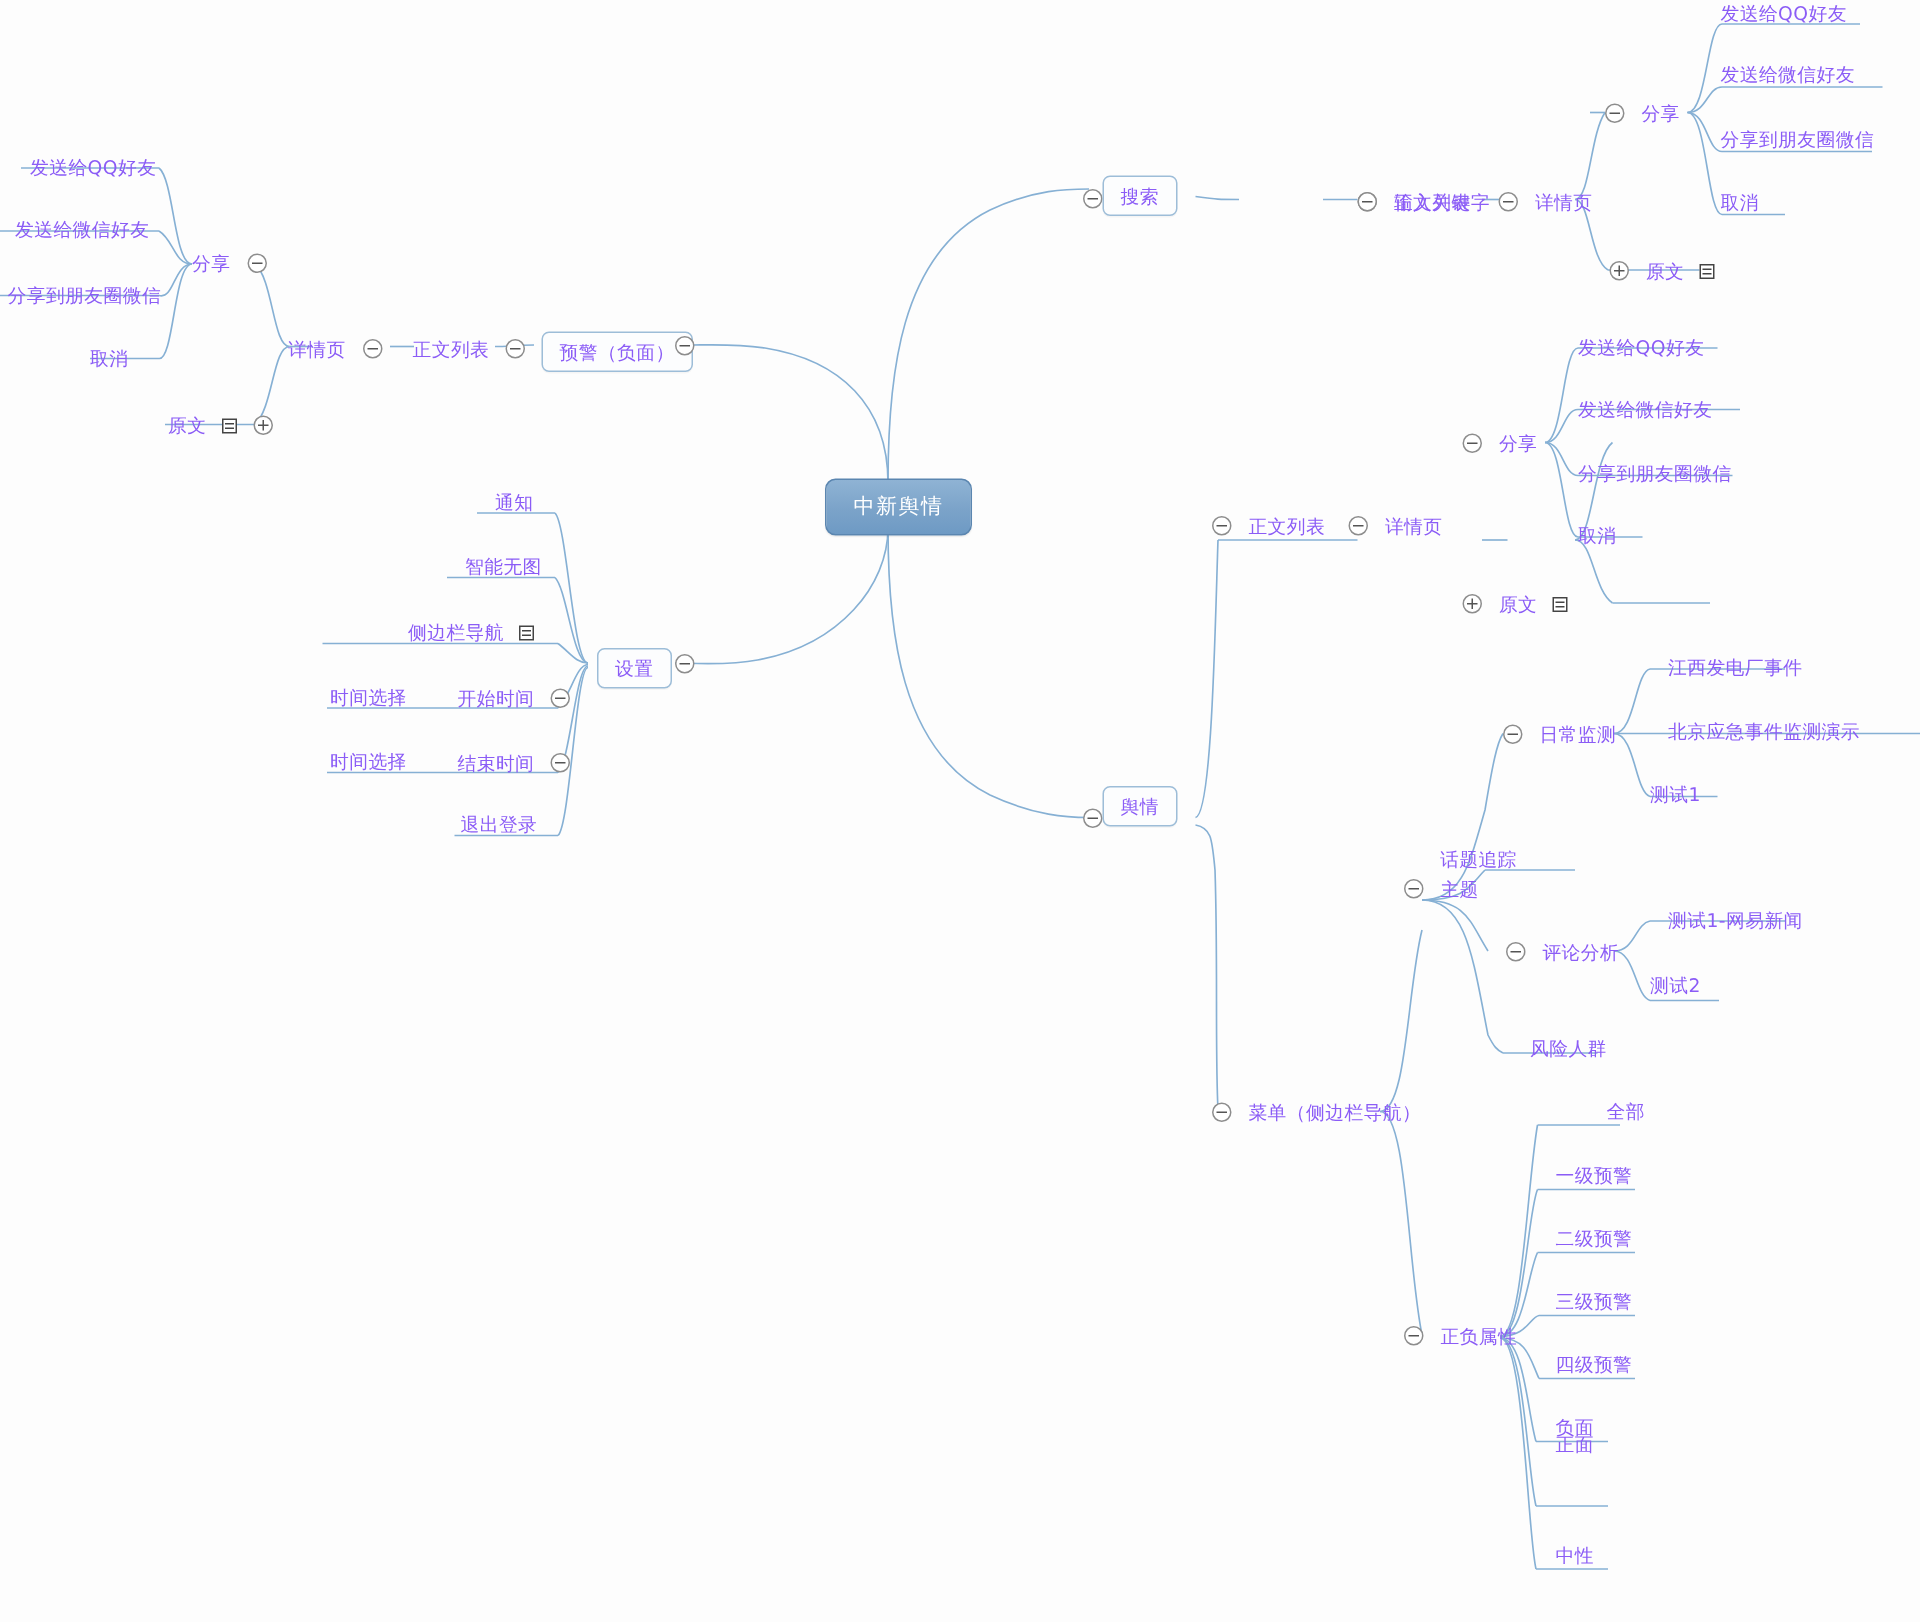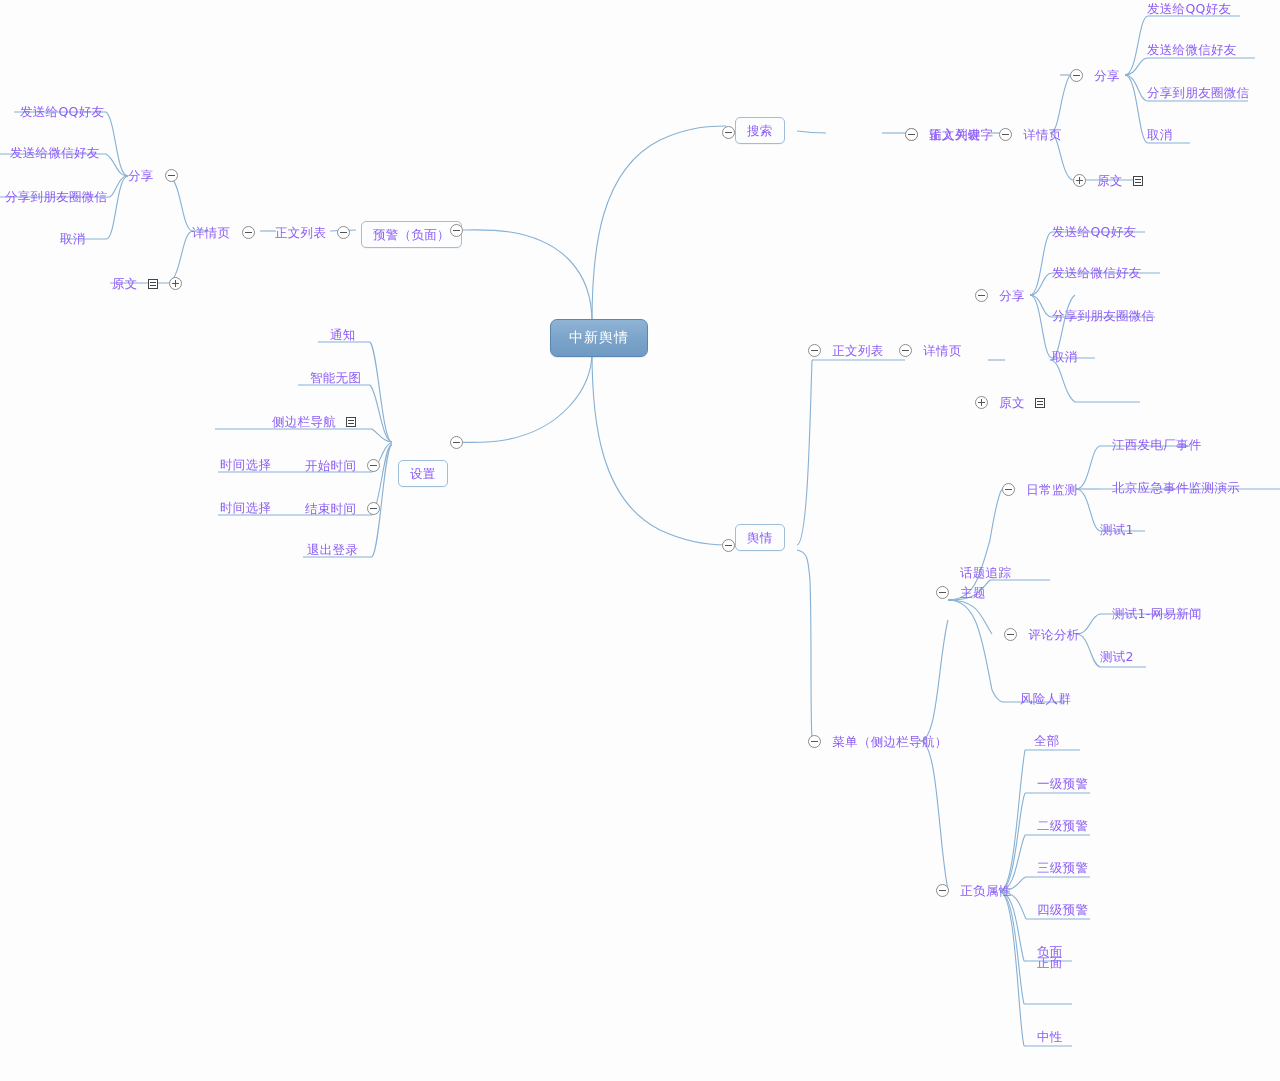--- a/index.html
+++ b/index.html
@@ -271,21 +271,21 @@
   <div class="node" style="left:10px;top:144px;">发送给微信好友</div>
   <div class="node" style="left:5px;top:188px;">分享到朋友圈微信</div>
   <div class="node" style="left:60px;top:230px;">取消</div>
 
   <div class="node" style="left:112px;top:274px;">
     <span class="txt">原文</span>
     <span class="note"></span>
     <span class="toggle plus gap-l"></span>
   </div>
 
-  <div class="node boxed" style="left:398px;top:432px;margin-top:28px;">设置</div>
+  <div class="node boxed" style="left:398px;top:432px;">设置</div>
   <span class="toggle" style="position:absolute;left:450px;top:436px;"></span>
 
   <div class="node" style="left:330px;top:326px;">通知</div>
   <div class="node" style="left:310px;top:369px;">智能无图</div>
 
   <div class="node" style="left:272px;top:412px;">
     <span class="txt">侧边栏导航</span>
     <span class="note"></span>
   </div>
 
@@ -357,21 +357,21 @@
   </div>
   <div class="node" style="left:1112px;top:605px;">测试1-网易新闻</div>
   <div class="node" style="left:1100px;top:648px;">测试2</div>
 
   <div class="node" style="left:1020px;top:690px;">风险人群</div>
 
   <div class="node" style="left:936px;top:881px;">
     <span class="toggle"></span>
     <span class="txt gap-l">正负属性</span>
   </div>
-  <div class="node" style="left:1034px;top:732px;">全部</div>
+  <div class="node" style="left:1071px;top:732px;">全部</div>
   <div class="node" style="left:1037px;top:775px;">一级预警</div>
   <div class="node" style="left:1037px;top:817px;">二级预警</div>
   <div class="node" style="left:1037px;top:859px;">三级预警</div>
   <div class="node" style="left:1037px;top:901px;">四级预警</div>
   <div class="node" style="left:1037px;top:943px;">负面</div>
   <div class="node" style="left:1037px;top:954px;">正面</div>
   <div class="node" style="left:1037px;top:1028px;">中性</div>
 
 </div>
 

